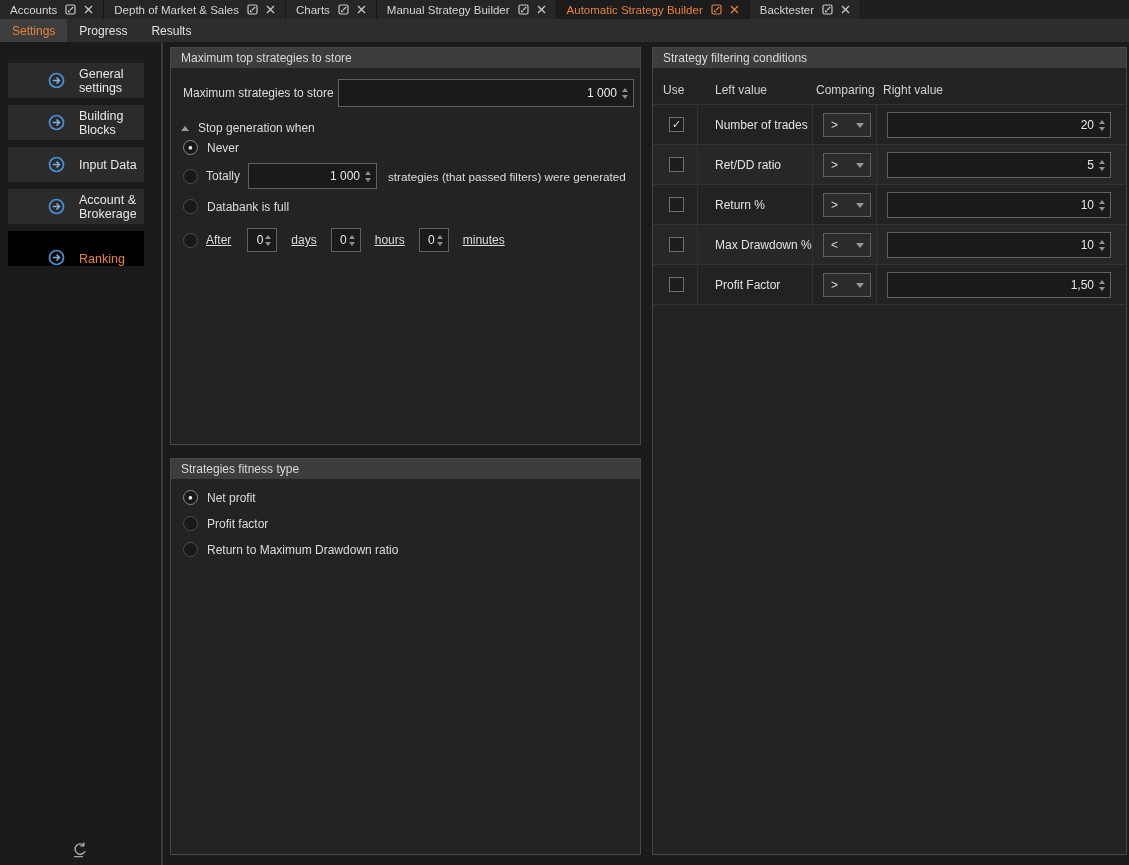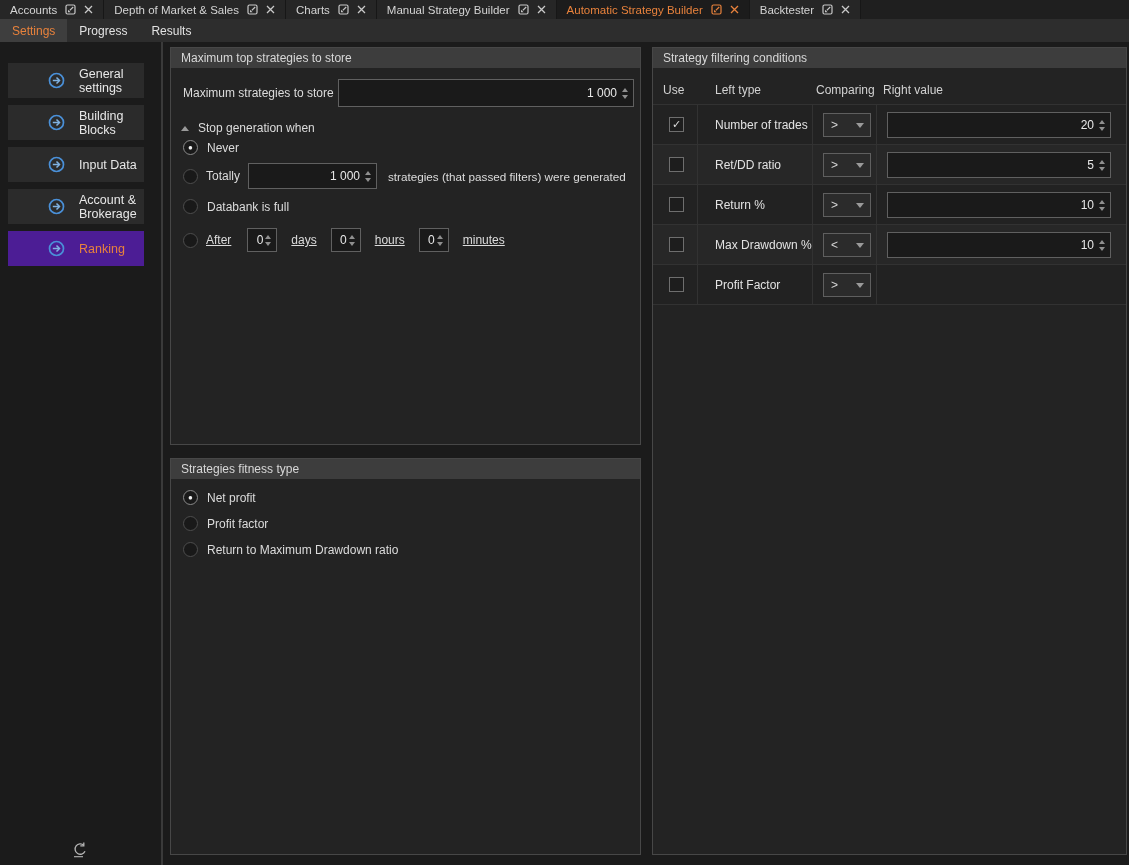--- a/index.html
+++ b/index.html
@@ -25,21 +25,21 @@
     background:#2d2d2d; display:flex; align-items:stretch; }
   .vtab { display:flex; align-items:center; padding:8px 12px; color:#e2e2e2; }
   .vtab.active { background:#3e3e3e; color:#e8823c; }
 
   
   .sidebar { position:absolute; top:42px; left:0; width:163px; bottom:0; background:#1b1b1b; }
   .side-divider { position:absolute; top:42px; bottom:0; left:161px; width:2px; background:#3a3a3a; }
   .side-item { margin:0 19px 7px 8px; height:35px; background:#2b2b2b;
     display:flex; align-items:center; color:#e8e8e8; font-size:12.5px; }
   .side-item:first-child { margin-top:21px; }
-  .side-item.active { background:#4c1d95; color:#e8823c; }
+  .side-item.active { background:#000000; color:#e8823c;align-items:flex-end; }
   .side-item .sicon { margin-left:40px; margin-right:14px; display:flex; }
   .side-reset { position:absolute; left:70px; bottom:6px; width:22px; height:18px; display:flex; }
 
   
   .panel { position:absolute; background:#232323; border:1px solid #474747; overflow:hidden; }
   .panel-hd { height:20px; background:#3d3d3d; display:flex; align-items:center;
     padding:0 10px; color:#d8d8d8; }
   #panel-max    { left:170px; top:47px;  width:471px; height:398px; }
   #panel-fit    { left:170px; top:458px; width:471px; height:397px; }
   #panel-filter { left:652px; top:47px;  width:475px; height:808px; }
@@ -391,21 +391,21 @@
   </div>
 </div>
 
 <div class="panel" id="panel-filter">
   <div class="panel-hd">
     <span>Strategy filtering conditions</span>
   </div>
 
   <div class="fp-colhead">
     <span class="fp-ch-use">Use</span>
-    <span class="fp-ch-left">Left type</span>
+    <span class="fp-ch-left">Left value</span>
     <span class="fp-ch-comp">Comparing</span>
     <span class="fp-ch-right">Right value</span>
   </div>
 
   <div class="fp-rows">
 
     <div class="ft-row">
       <span class="checkbox">
           <span class="chk">✓</span>
         </span>
@@ -479,19 +479,26 @@
 
     <div class="ft-row">
       <span class="checkbox">
           <span class="chk"></span>
         </span>
       <span class="ft-left">Profit Factor</span>
       <div class="dropdown">
           <span>&gt;</span>
           <span class="dd-caret"></span>
         </div>
+      <div class="num-input">
+        <span class="val">1,50</span>
+        <span class="spin">
+            <span class="sp-up"></span>
+            <span class="sp-dn"></span>
+          </span>
+      </div>
     </div>
   </div>
 
   <div class="fp-vline fp-v1"></div>
   <div class="fp-vline fp-v2"></div>
   <div class="fp-vline fp-v3"></div>
 </div>
 
 </body></html>

